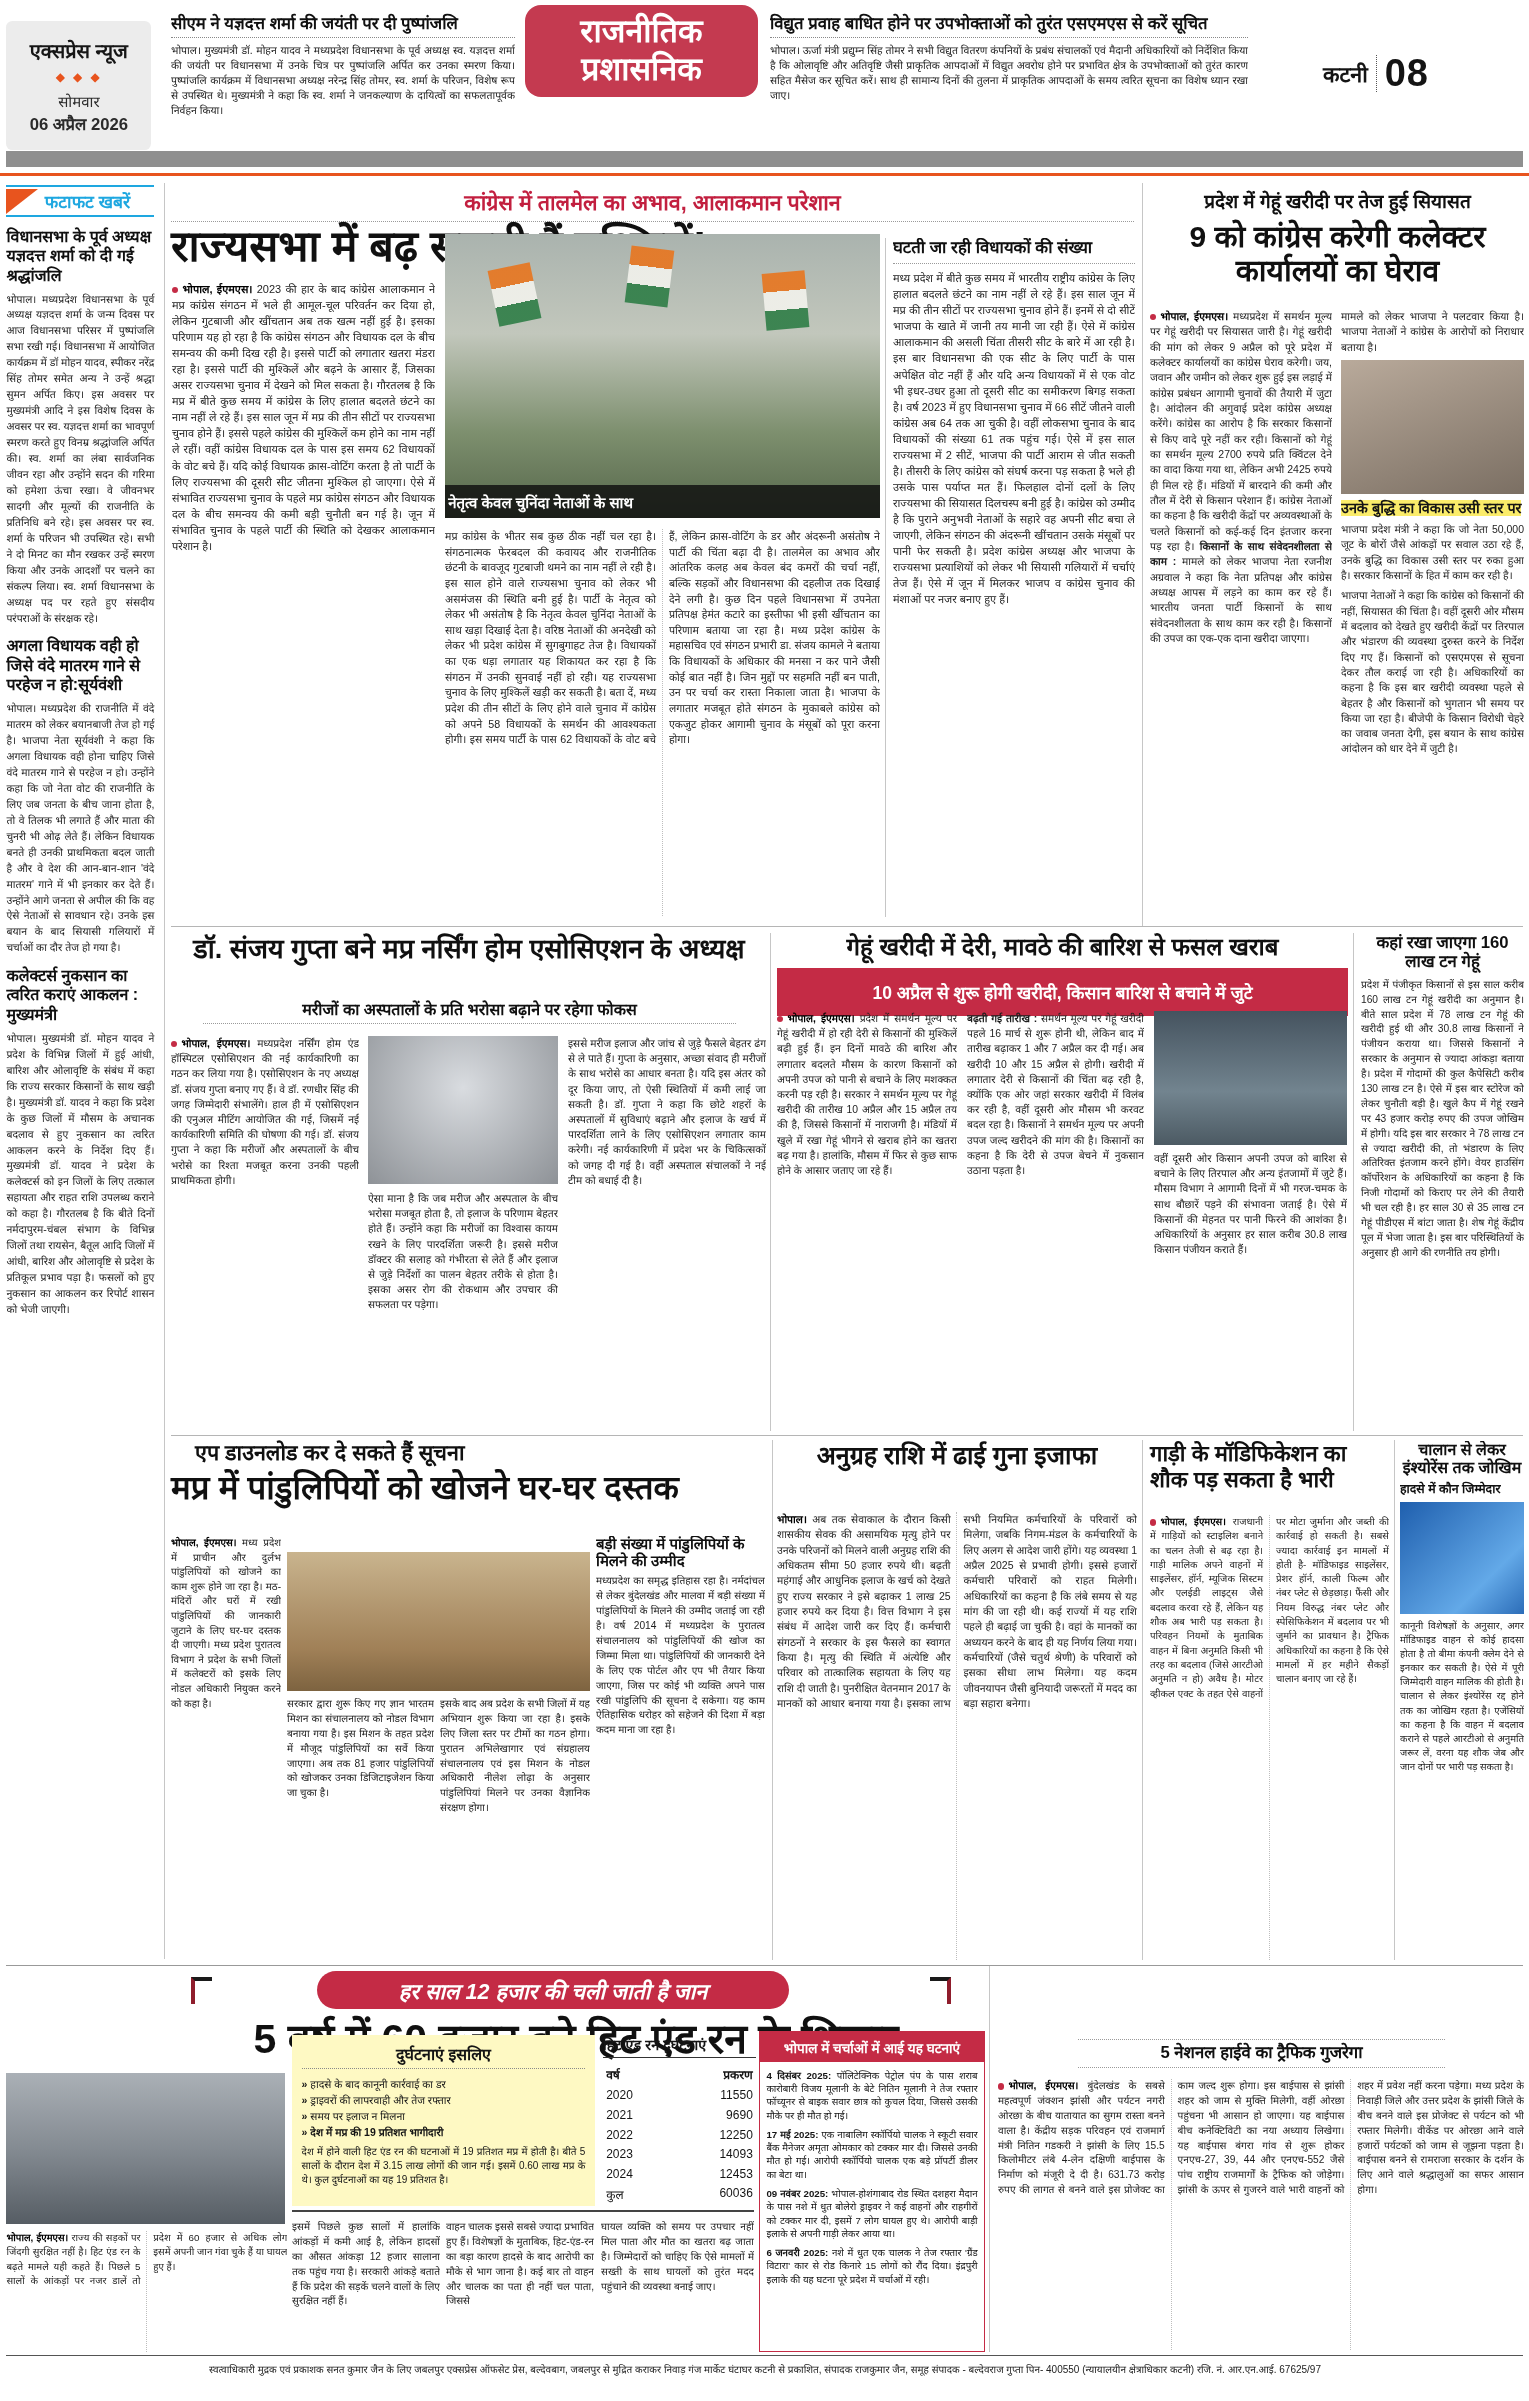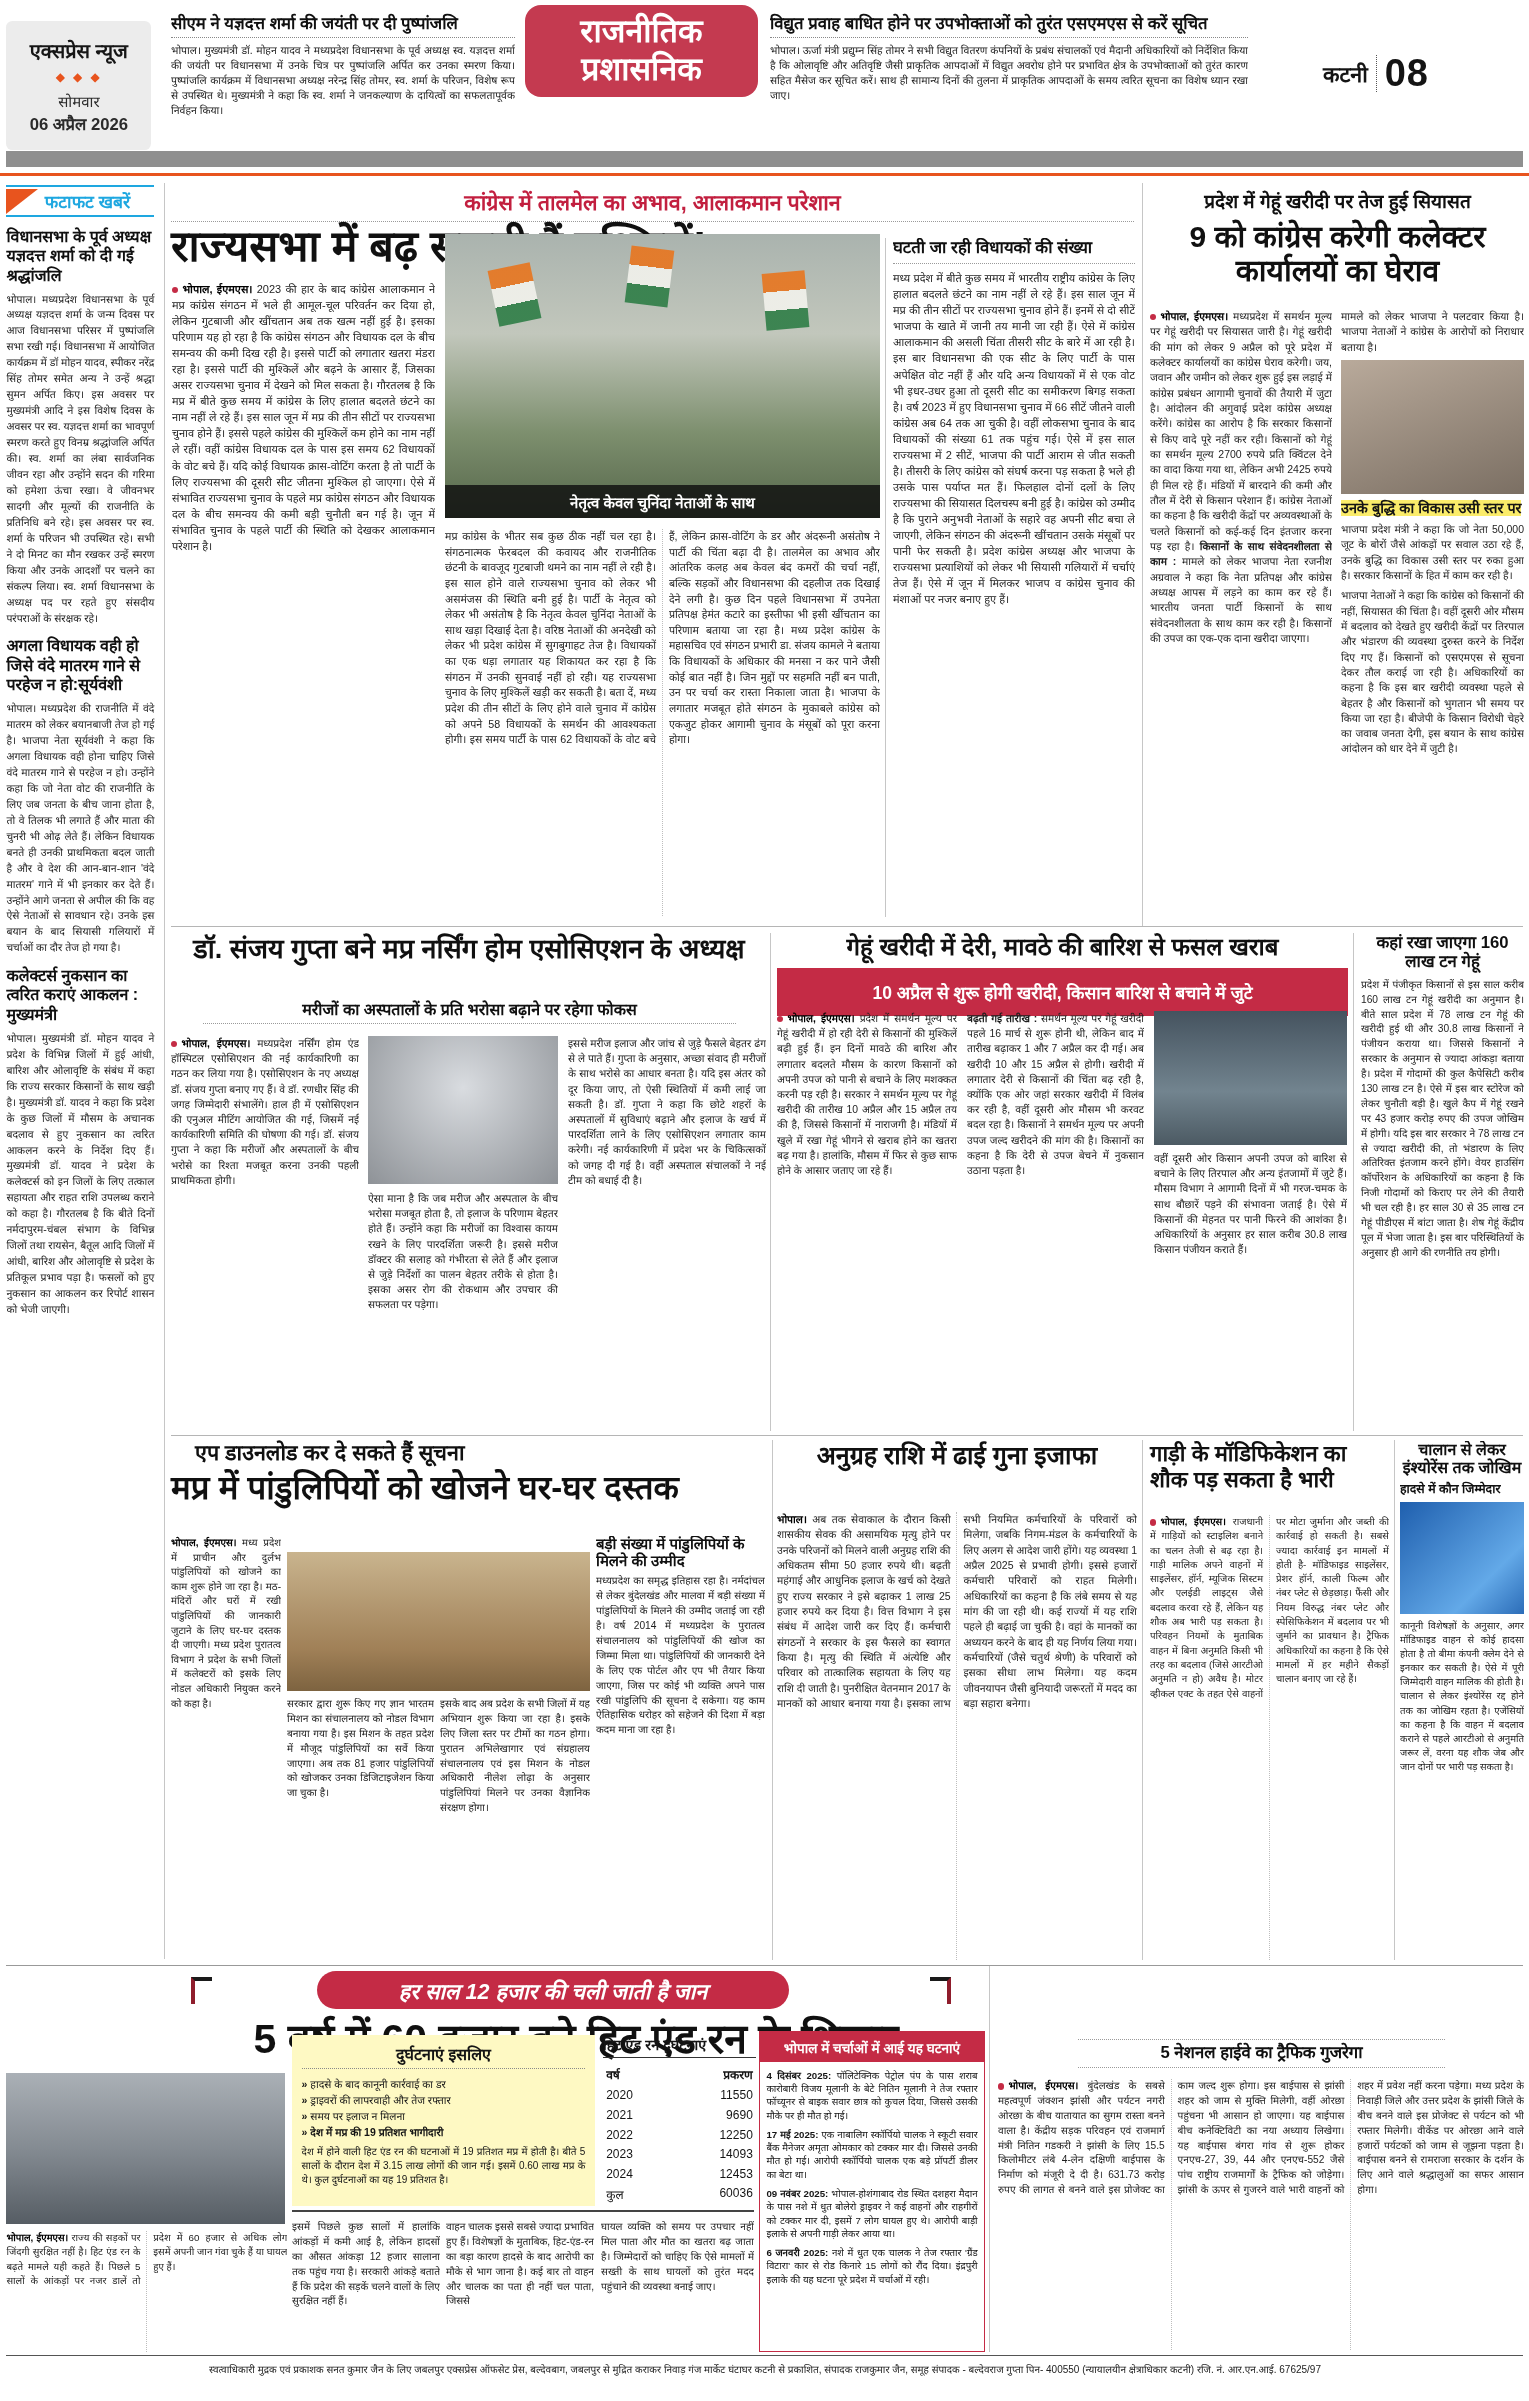--- a/index.html
+++ b/index.html
@@ -11,21 +11,21 @@
   .hl{font-weight:bold;color:#101010;line-height:1.12}
   .center{text-align:center}
   .byl{font-weight:bold;color:#000}
   .dot{display:inline-block;width:6.4px;height:6.4px;background:#c42b45;border-radius:50%;margin-right:4px;vertical-align:middle}
   .vline{position:absolute;width:0.8px;background:#c6c6c6}
   .hline{position:absolute;height:0.8px;background:#b5b5b5}
   .dottedb{border-bottom:1.6px dotted #9a9a9a}
   .cols2{column-count:2;column-gap:12.8px;column-rule:0.8px dotted #bdbdbd}
   .cols3{column-count:3;column-gap:12.8px;column-rule:0.8px dotted #bdbdbd}
   .photo{position:absolute;overflow:hidden;background:#8e9297}
-  .cap{position:absolute;left:0;right:0;bottom:0;background:rgba(15,15,15,.82);color:#fff;font-weight:bold;text-align:center;padding:6.4px 3.2px;font-size:15px}
+  .cap{position:absolute;left:0;right:0;bottom:0;background:rgba(15,15,15,.82);color:#fff;font-weight:bold;padding:6.4px 3.2px;font-size:15px}
   
   .masthead{background:#ececec;border-radius:6.4px;text-align:center;padding-top:16px}
   .masthead .ttl{font-size:20px;font-weight:bold;color:#161616}
   .masthead .orn{color:#e8541e;font-size:12px;letter-spacing:2.4px;margin:6.4px 0}
   .masthead .day{font-size:15px;color:#2b2b2b;margin-top:3.2px}
   .masthead .date{font-size:16.7px;font-weight:bold;color:#2b2b2b;margin-top:1.6px}
   .brief h3{font-size:16.7px;font-weight:bold;border-bottom:1.6px dotted #888;padding-bottom:3.2px;margin-bottom:4.8px;color:#101010}
   .brief p{font-size:10.5px;line-height:1.42;text-align:justify;color:#222}
   .badge{background:#c43a50;border-radius:16px;color:#fff;text-align:center;display:flex;flex-direction:column;justify-content:center}
   .badge span{font-size:32px;font-weight:bold;line-height:1.18}

